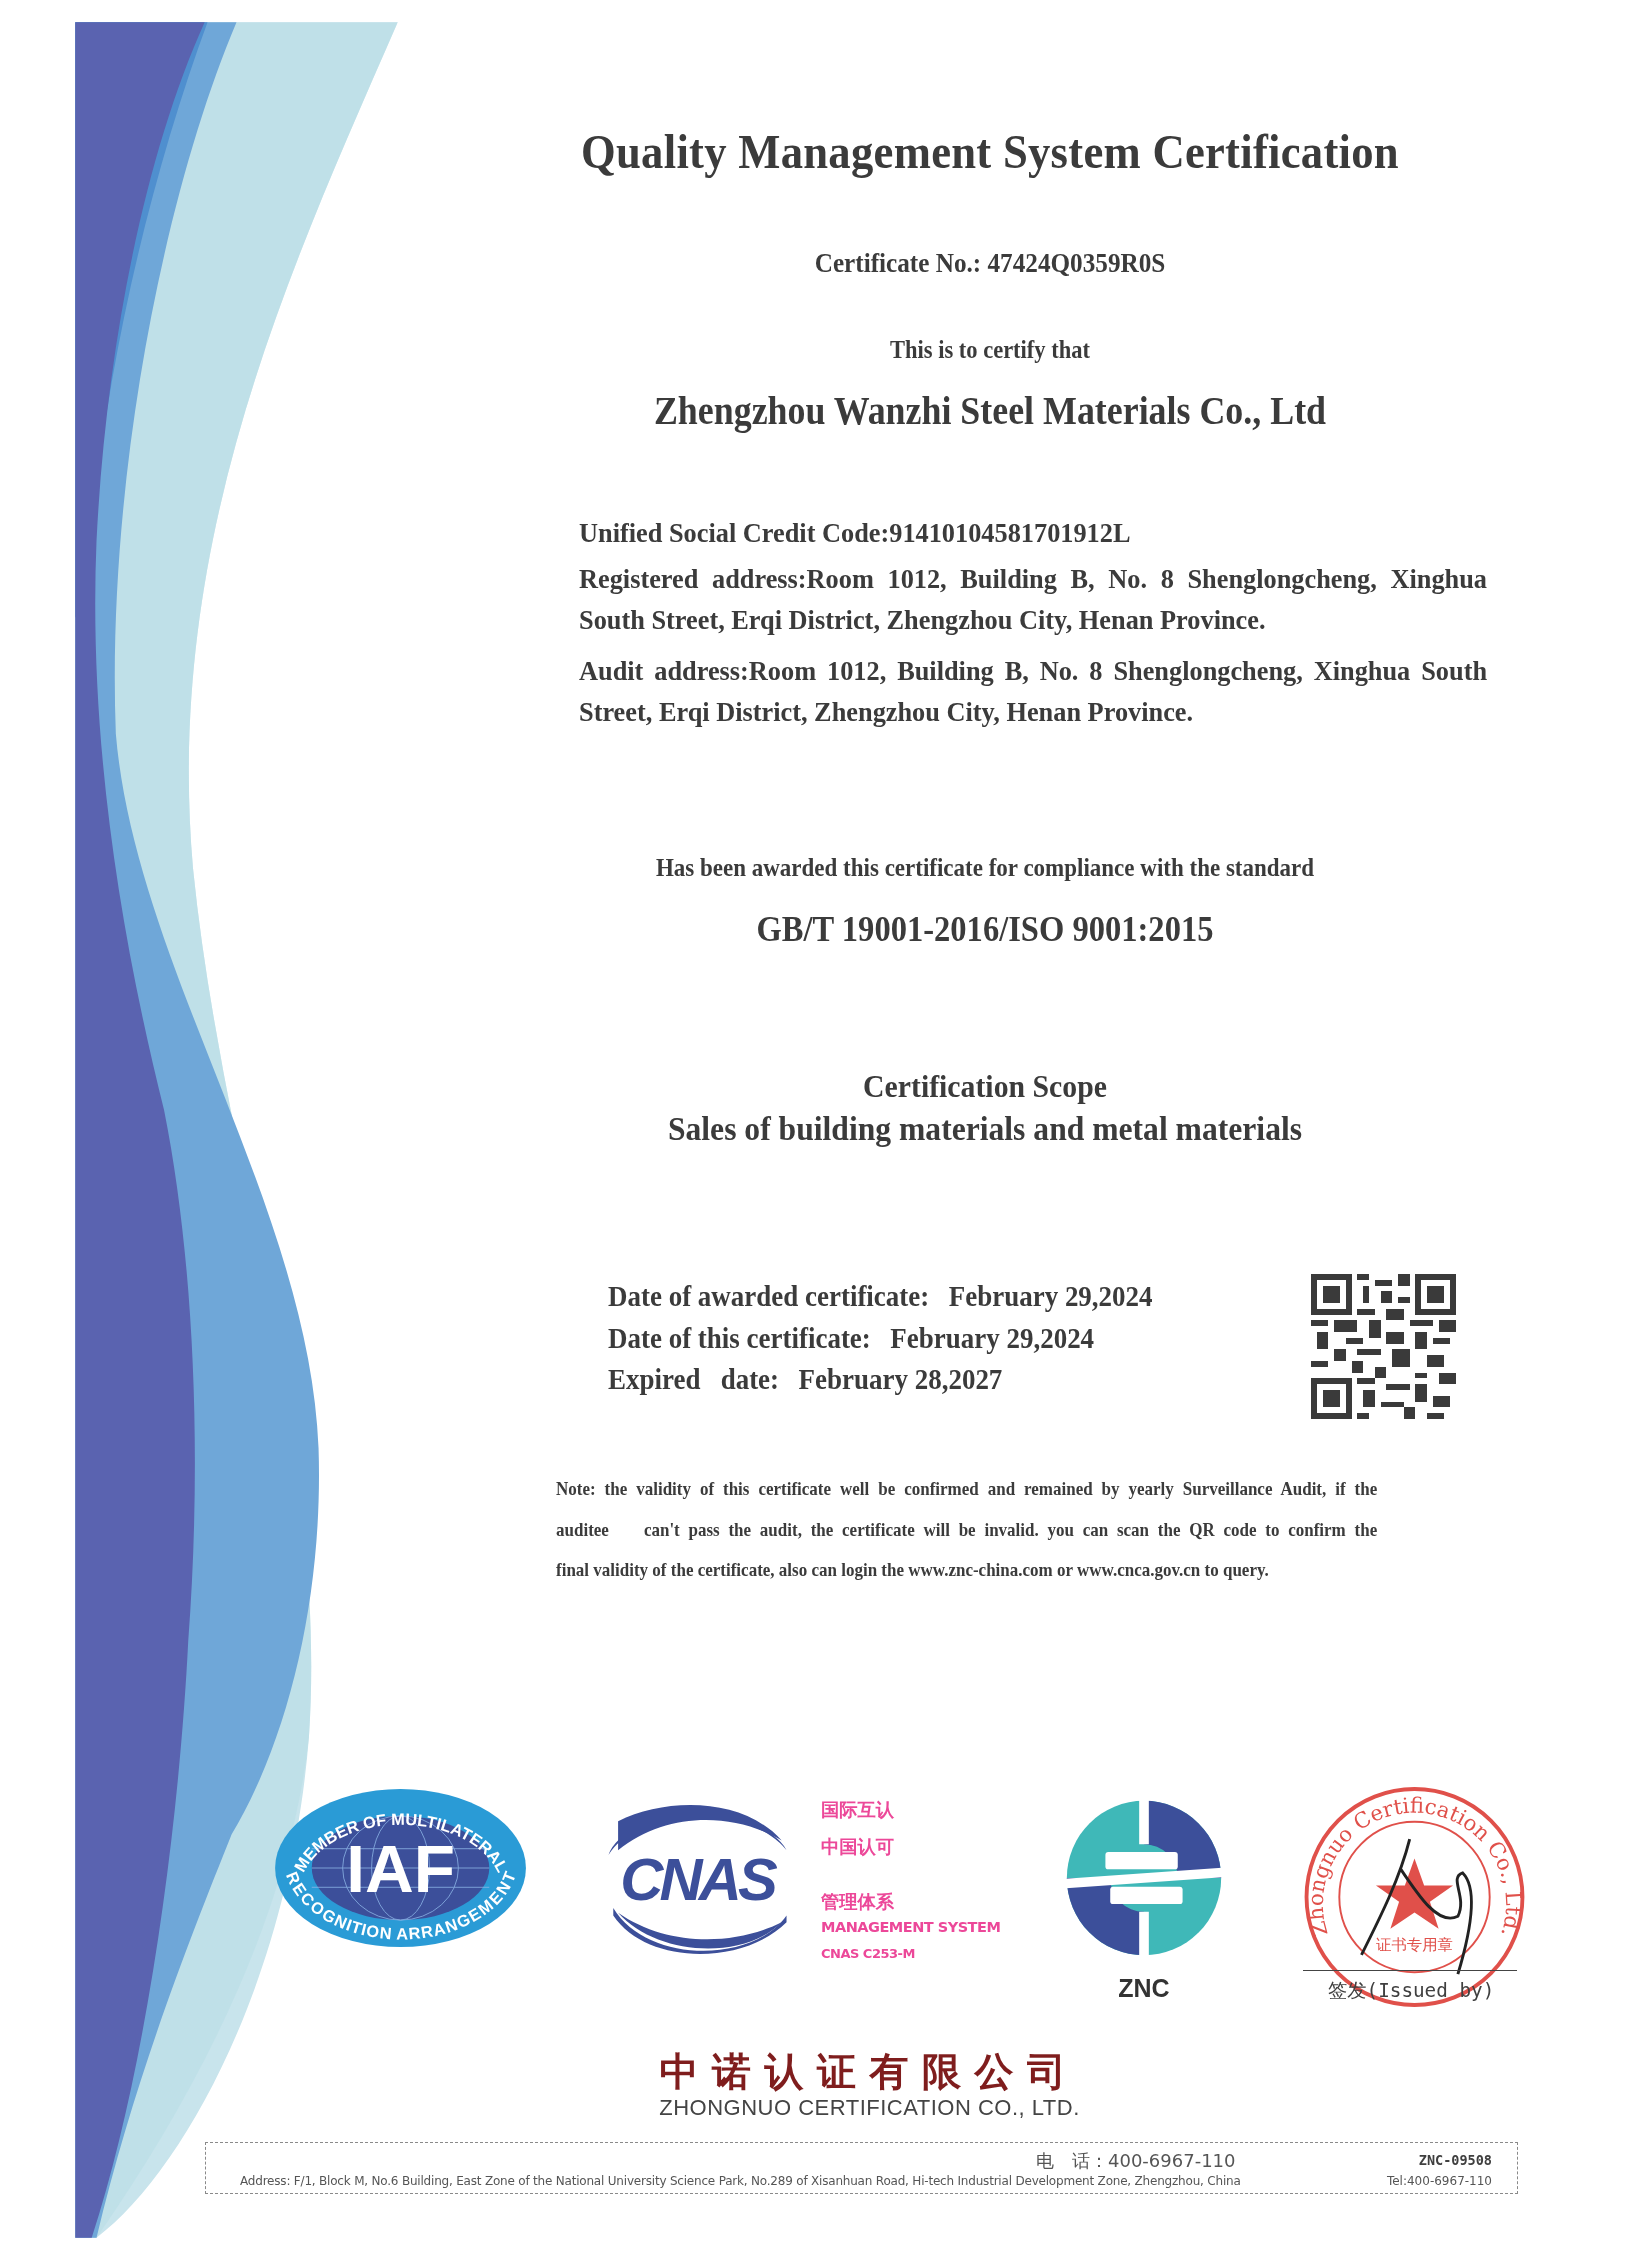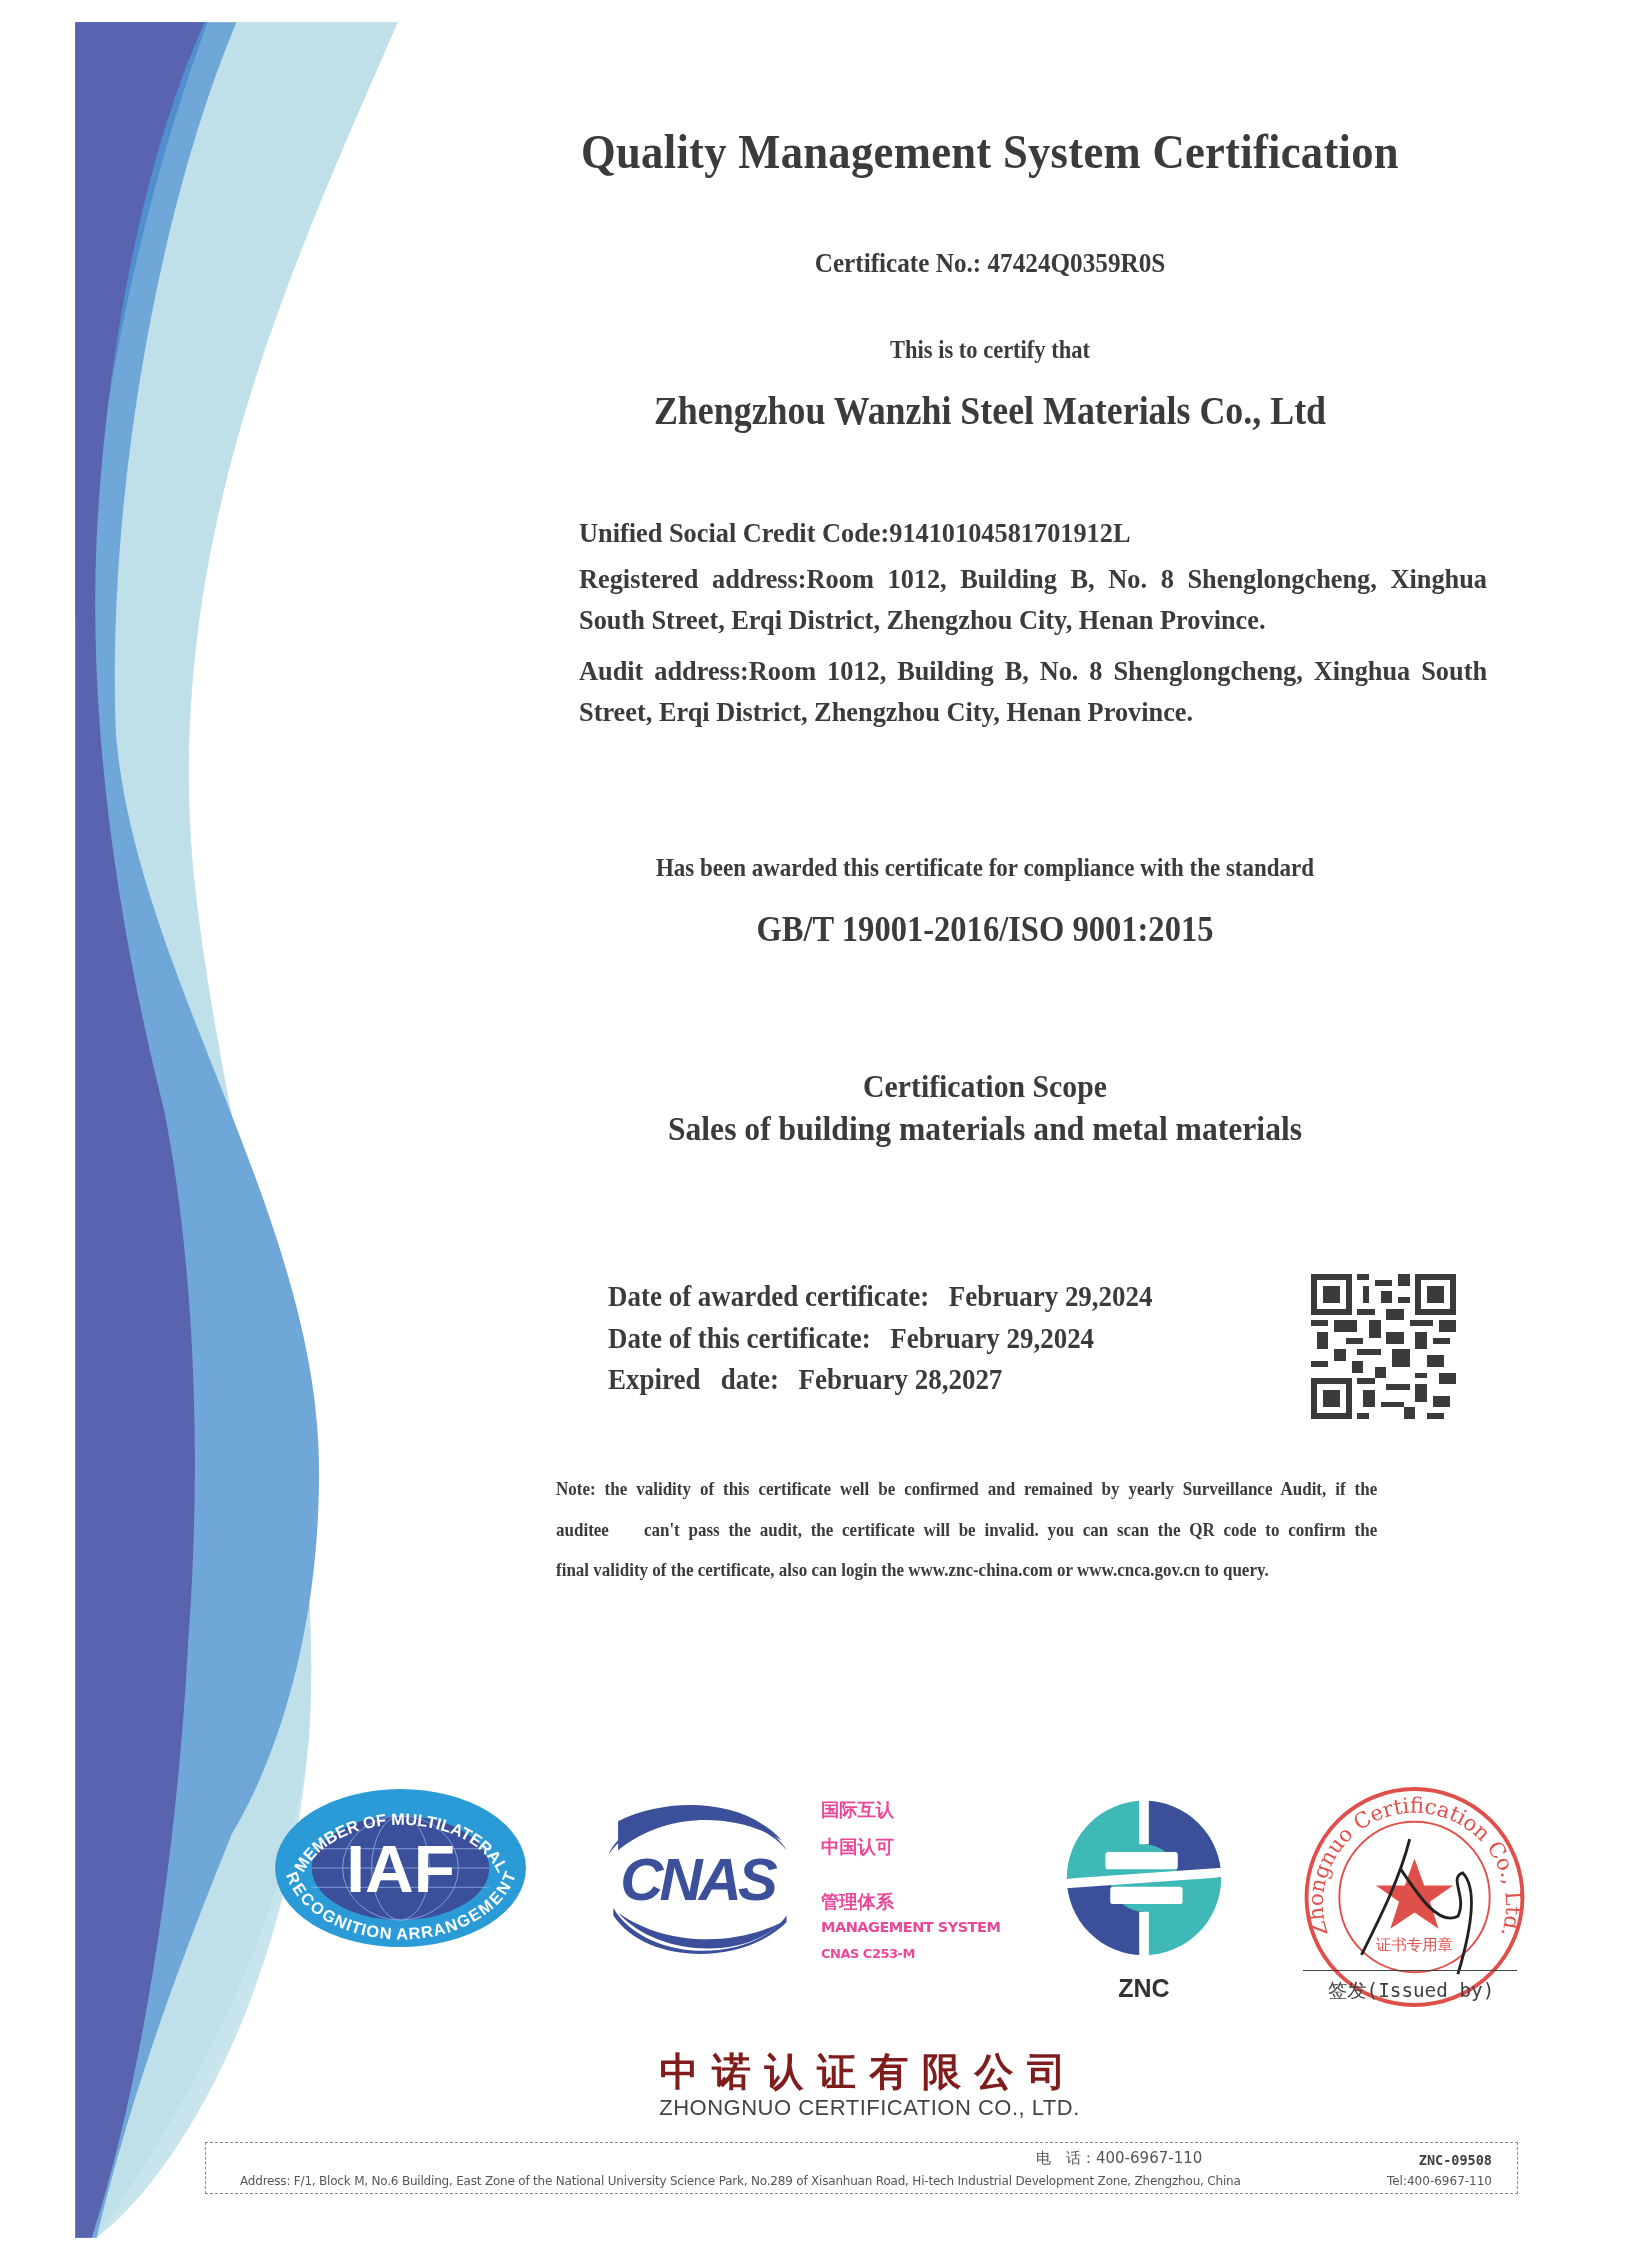--- a/index.html
+++ b/index.html
@@ -36,21 +36,21 @@
     #cn4 { top: 1919px; font-size: 14.5px; letter-spacing: -0.5px; } #cn5 { top: 1946px; font-size: 13px; letter-spacing: -0.5px; }
     #znc { left: 1062px; top: 1796px; width: 164px; height: 164px; }
     #znclabel { position: absolute; left: 1062px; width: 164px; top: 1974px; text-align: center; font-family: "Liberation Sans", sans-serif; font-weight: bold; font-size: 25px; color: #333; }
     #seal { left: 1294px; top: 1781px; width: 241px; height: 232px; }
     #issued { position: absolute; left: 1328px; top: 1977px; font-family: "DejaVu Sans Mono", monospace; font-size: 19.3px; color: #404040; }
     #issuedline { position: absolute; left: 1303px; top: 1970px; width: 214px; height: 0; border-top: 1.9px solid #444; }
     #zncn { position: absolute; left: 599px; width: 541px; top: 2045px; text-align: center; font-family: "DejaVu Sans", sans-serif; font-size: 39px; font-weight: bold; letter-spacing: 13.5px; color: #7f1d1d; }
     #zen { position: absolute; left: 599px; width: 541px; top: 2095px; text-align: center; font-family: "Liberation Sans", sans-serif; font-size: 22px; color: #444; letter-spacing: 0.5px; }
     #addrbox { position: absolute; left: 205px; top: 2142px; width: 1313px; height: 52px; border: 1.9px dashed #8a8a8a; box-sizing: border-box; font-family: "DejaVu Sans", sans-serif; color: #555; }
     #addrcn { position: absolute; left: 29px; top: 5.8px; font-size: 18.3px; }
-    #telcn { position: absolute; left: 830px; top: 5.8px; font-size: 15px; }
+    #telcn { position: absolute; left: 830px; top: 5.8px; font-size: 18px; }
     #code { position: absolute; right: 25px; top: 8.7px; font-size: 13.5px; font-weight: bold; color: #404040; font-family: "DejaVu Sans Mono", monospace; }
     #addren { position: absolute; left: 34px; top: 31px; font-size: 12px; letter-spacing: -0.2px; }
     #telen { position: absolute; right: 25px; top: 31px; font-size: 12px; }
   </style>
 </head>
 <body>
 
 <svg class="waves" viewBox="0 0 1700 2338" preserveAspectRatio="none">
   <path d="M78 23 L412 23 C300 280 170 560 200 900 C230 1200 340 1500 320 1800 C300 2050 190 2250 100 2318 L78 2318 Z" fill="#c8e4ec"></path>
   <path d="M78 23 L412 23 C300 280 170 560 200 900 C230 1200 340 1500 320 1800 C300 1980 210 2160 100 2318 L78 2318 Z" fill="#b9dde6" opacity="0.6"></path>

